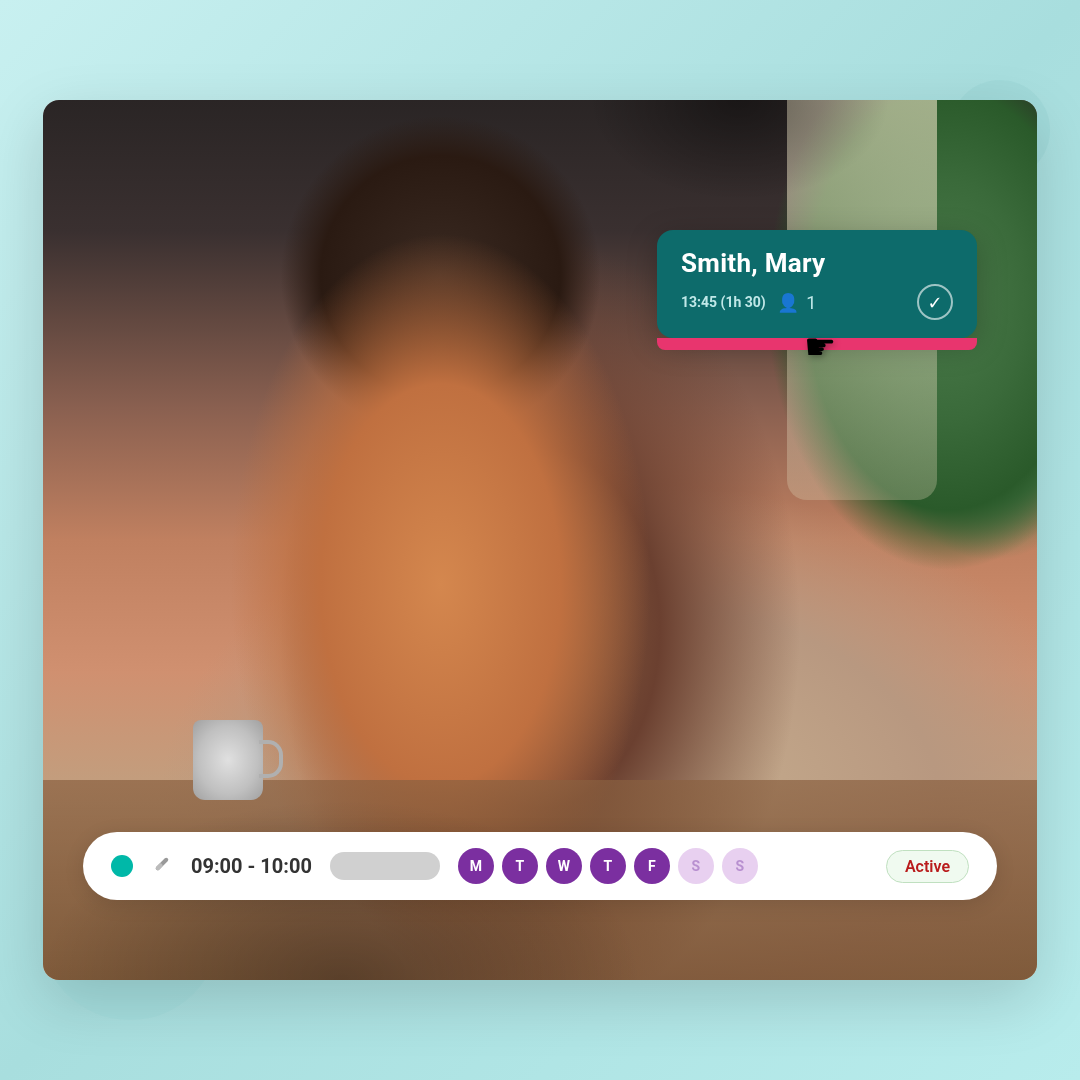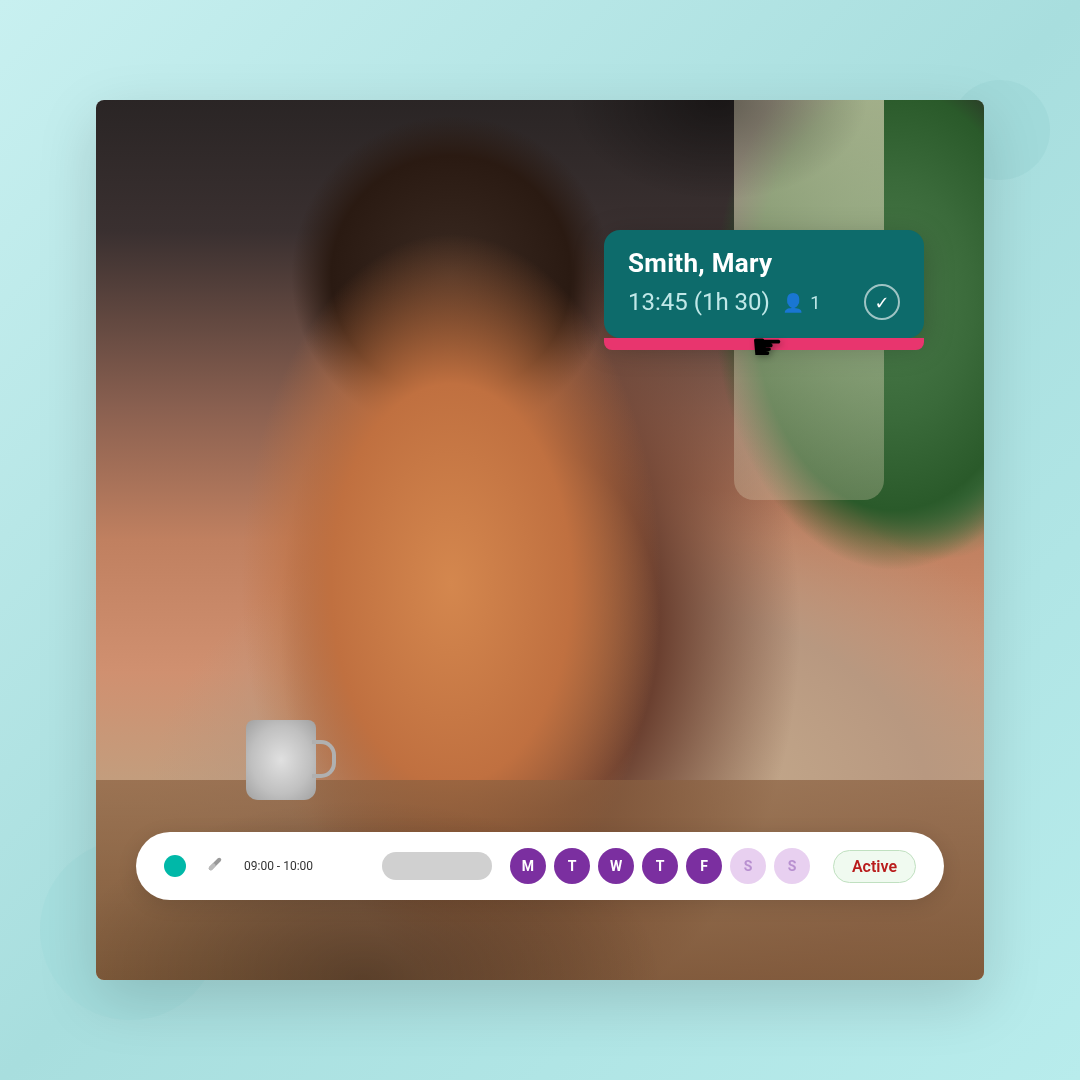--- a/index.html
+++ b/index.html
@@ -41,24 +41,24 @@
       top: 80px;
       right: 30px;
       width: 100px;
       height: 100px;
       border-radius: 50%;
       background: rgba(150, 210, 210, 0.4);
     }
 
     
     .main-card {
-      width: 888px;
+      width: 994px;
       height: 880px;
       background: #f0f8f8;
-      border-radius: 8px;
+      border-radius: 16px;
       position: relative;
       overflow: hidden;
       box-shadow: 0 20px 60px rgba(0,0,0,0.15);
     }
 
     
     .woman-bg {
       position: absolute;
       top: 0; left: 0; right: 0; bottom: 0;
       background: 
@@ -163,22 +163,22 @@
     }
 
     .appt-details {
       display: flex;
       align-items: center;
       gap: 12px;
     }
 
     .appt-time {
       color: #c0e8e8;
-      font-size: 24px;
-      font-weight: 400;
+      font-size: 14px;
+      font-weight: 700;
     }
 
     .appt-person {
       display: flex;
       align-items: center;
       gap: 6px;
       color: #c0e8e8;
       font-size: 18px;
     }
 
@@ -230,23 +230,23 @@
       flex-shrink: 0;
     }
 
     .pill-icon {
       font-size: 20px;
       color: #888;
       flex-shrink: 0;
     }
 
     .time-range {
-      font-size: 12px;
+      font-size: 20px;
       color: #333;
-      font-weight: 400;
+      font-weight: 700;
       flex-shrink: 0;
       min-width: 120px;
     }
 
     .name-pill {
       width: 110px;
       height: 28px;
       background: #d0d0d0;
       border-radius: 14px;
       flex-shrink: 0;

